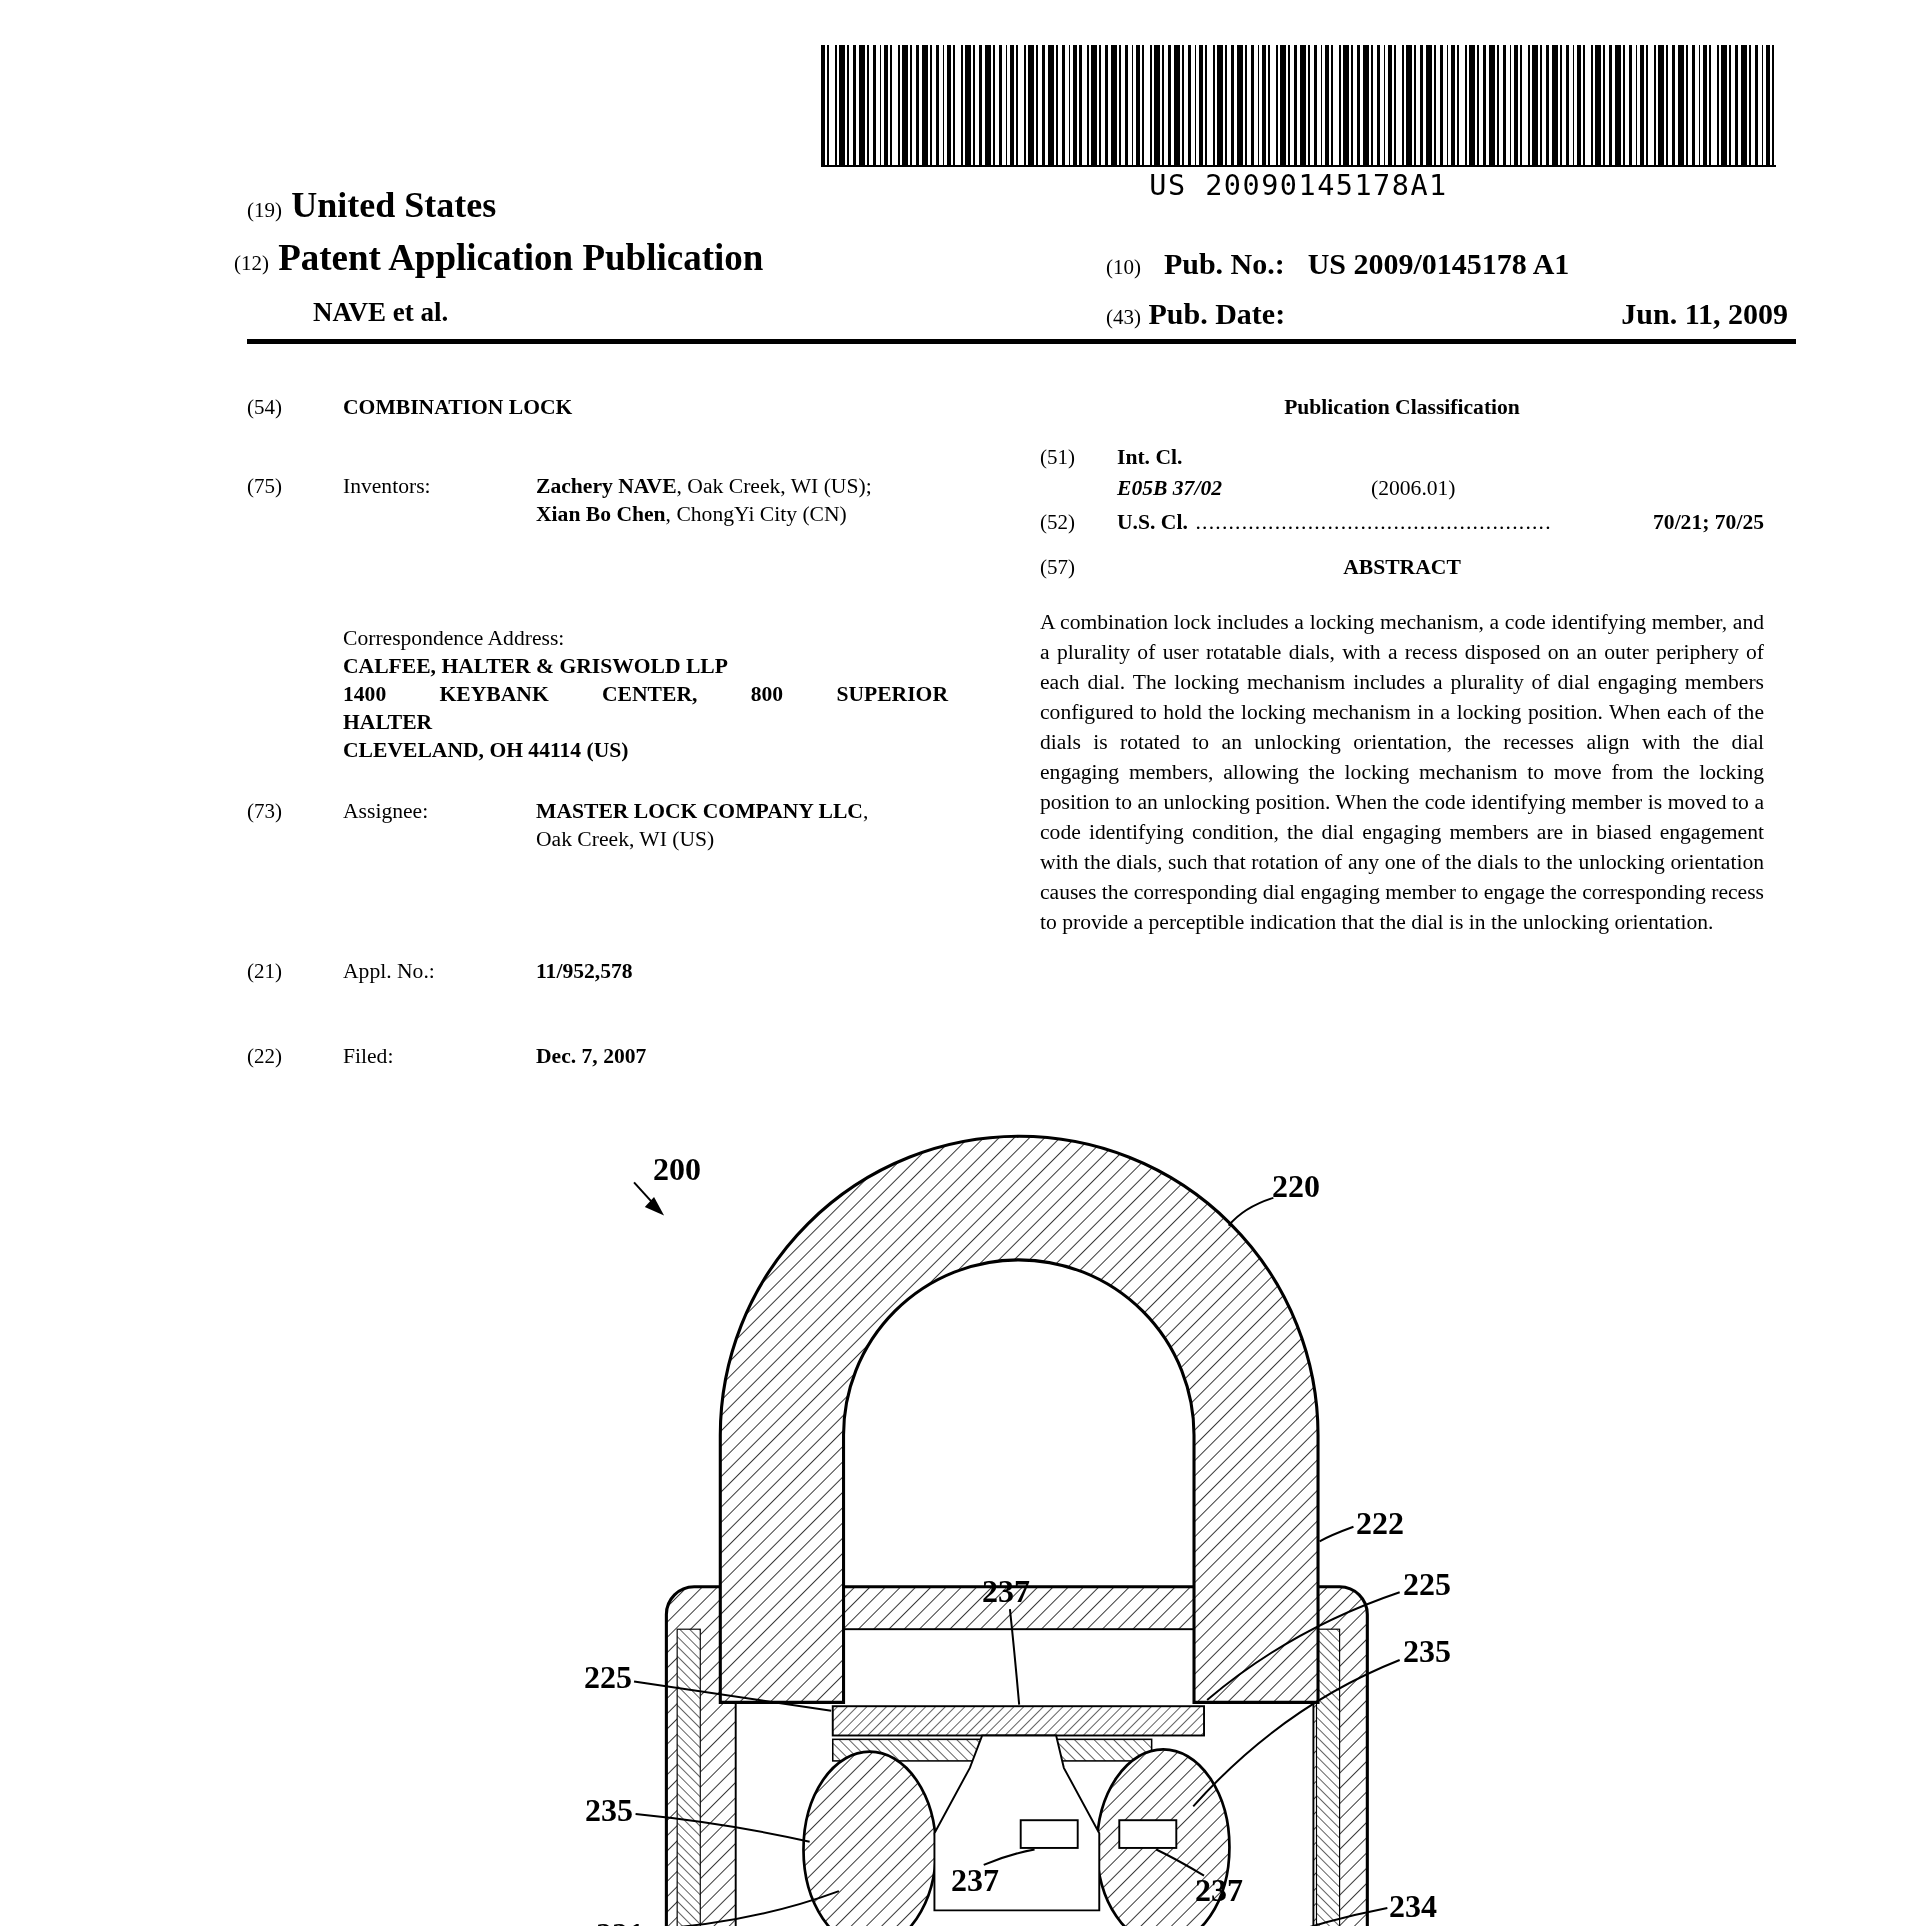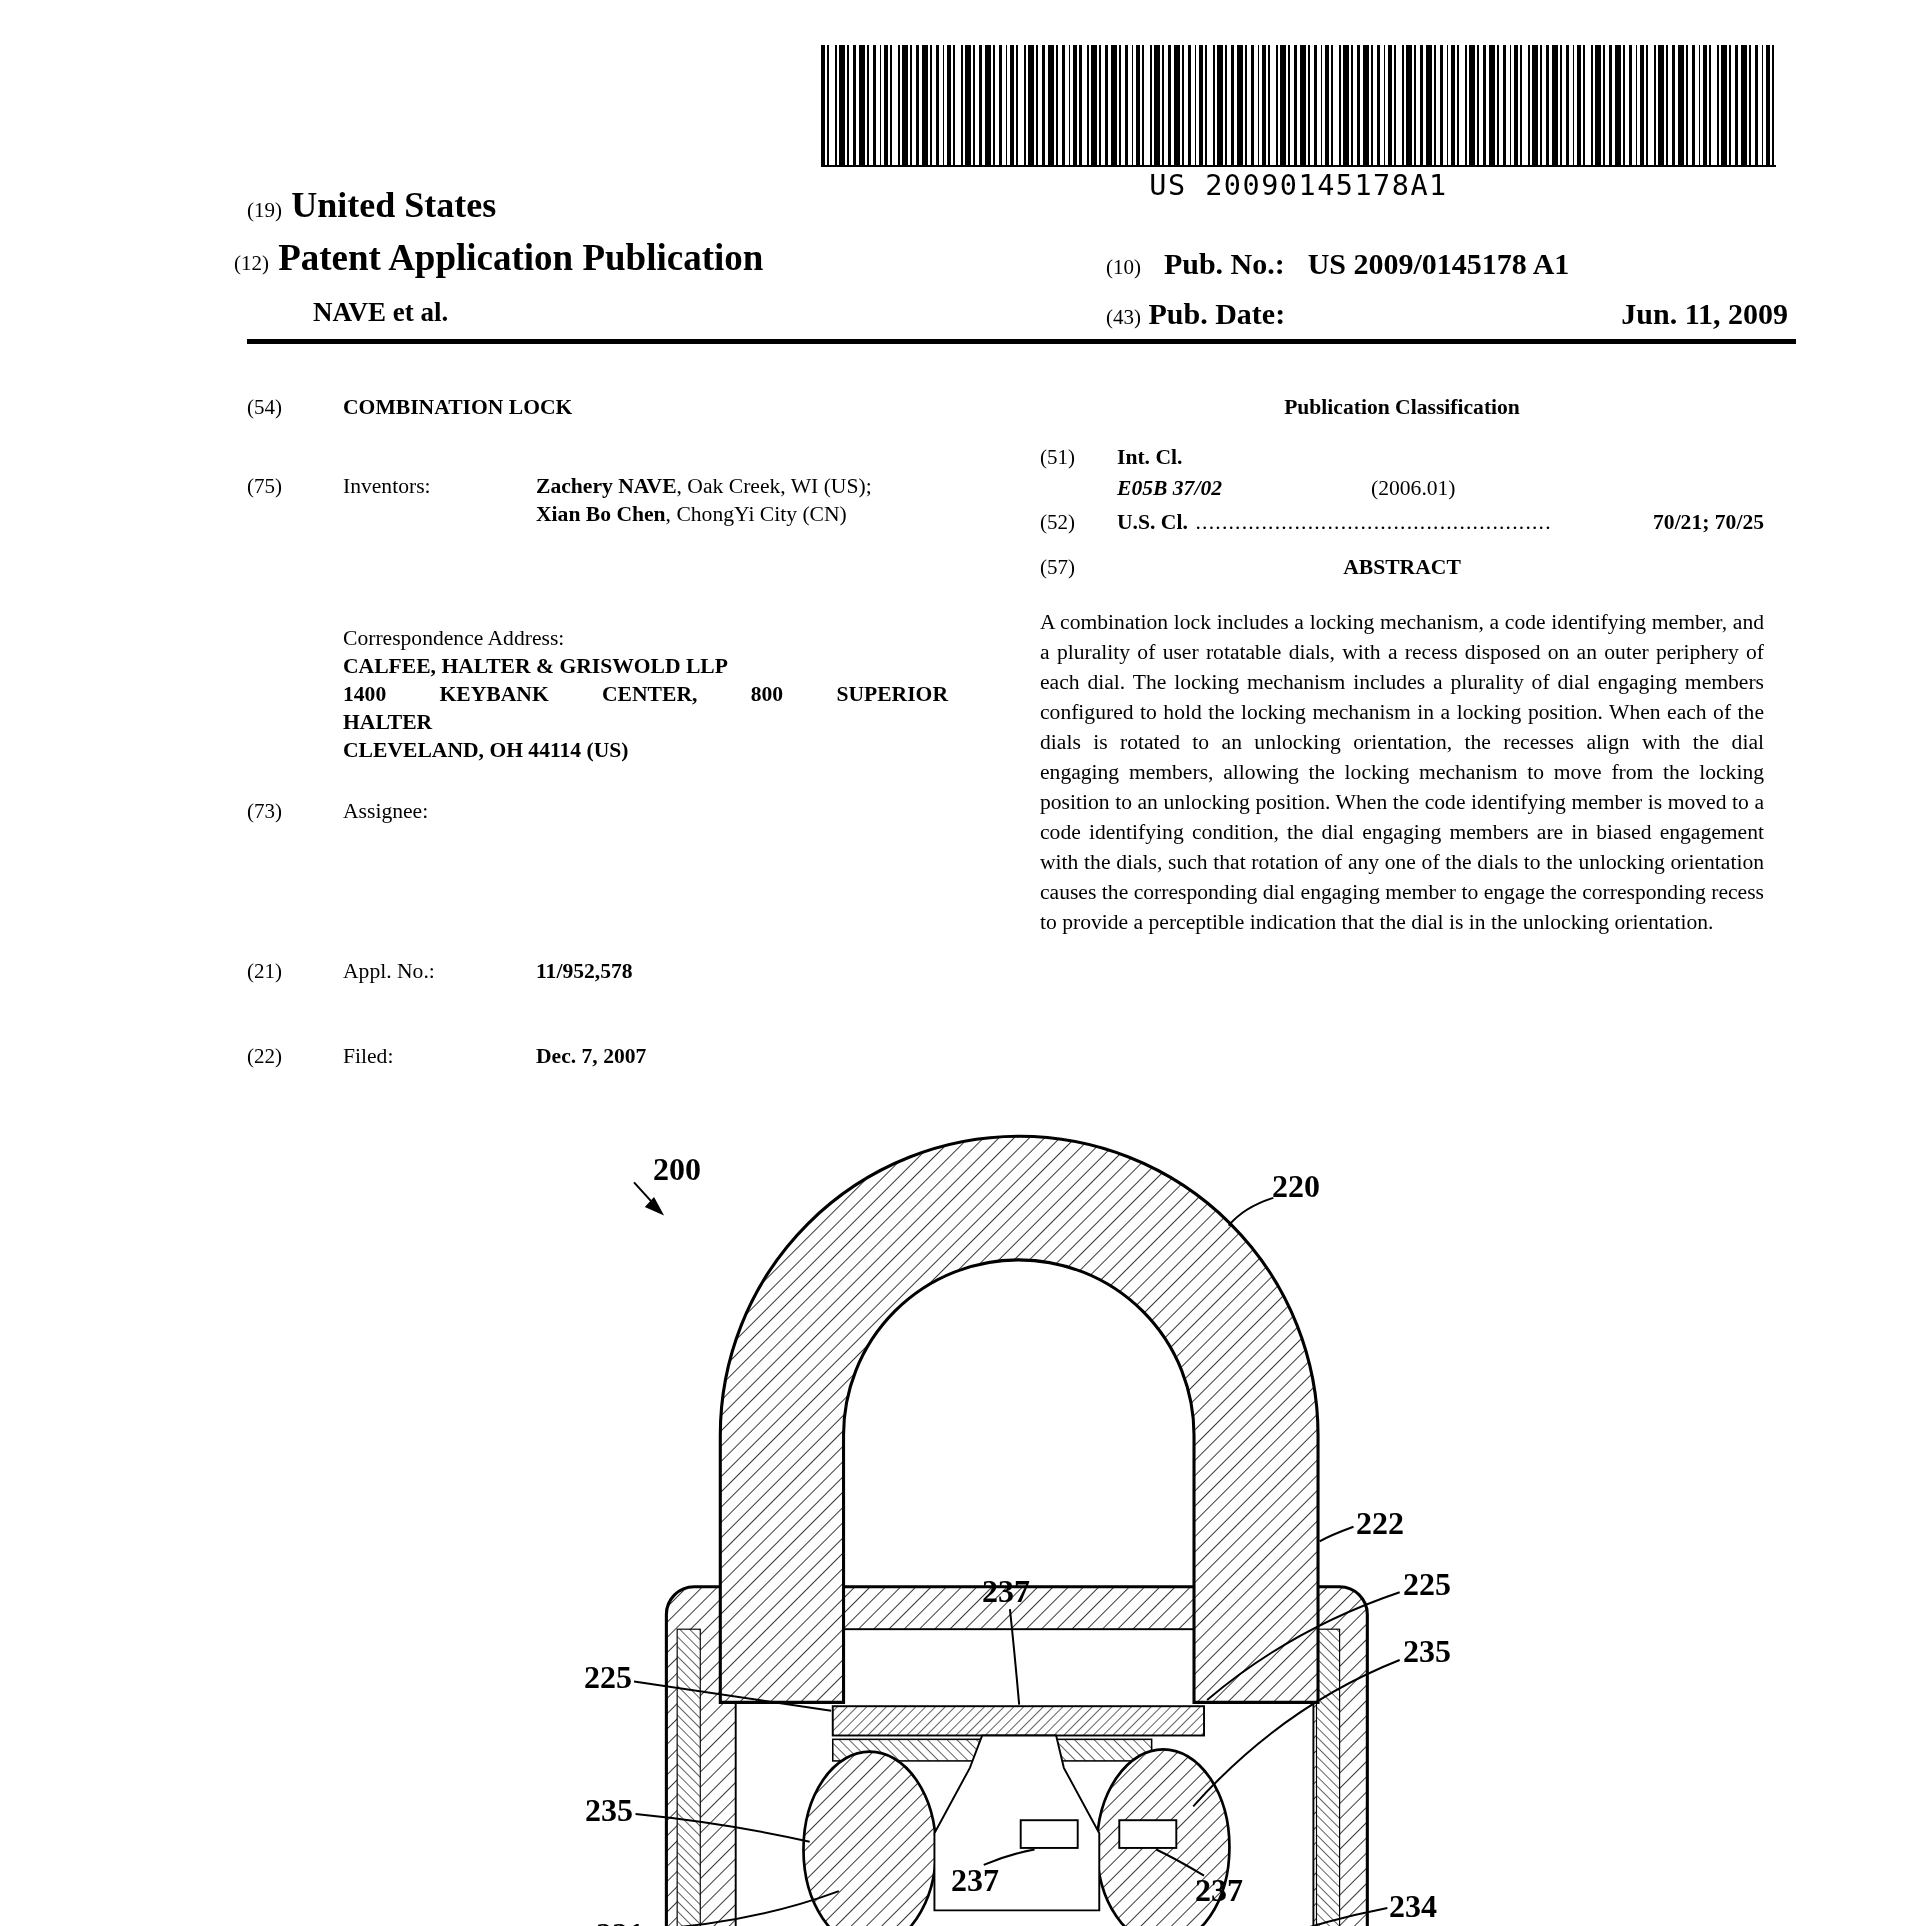--- a/index.html
+++ b/index.html
@@ -111,20 +111,21 @@
   <div>Correspondence Address:</div>
   <div class="bold">CALFEE, HALTER &amp; GRISWOLD LLP</div>
   <div class="bold stretch-line">1400 KEYBANK CENTER, 800 SUPERIOR</div>
   <div class="bold">HALTER</div>
   <div class="bold">CLEVELAND, OH 44114 (US)</div>
 </div>
 
 <div class="abs bib-row fs" style="left:247px; top:797px;">
   <span class="code-cell">(73)</span>
   <span class="label-cell">Assignee:</span>
+  <span class="value-cell"><b>MASTER LOCK COMPANY LLC</b><span>, Oak Creek, WI (US)</span></span>
 </div>
 
 <div class="abs bib-row fs" style="left:247px; top:957px;">
   <span class="code-cell">(21)</span>
   <span class="label-cell">Appl. No.:</span>
   <span class="value-cell bold">11/952,578</span>
 </div>
 
 <div class="abs bib-row fs" style="left:247px; top:1042px;">
   <span class="code-cell">(22)</span>

